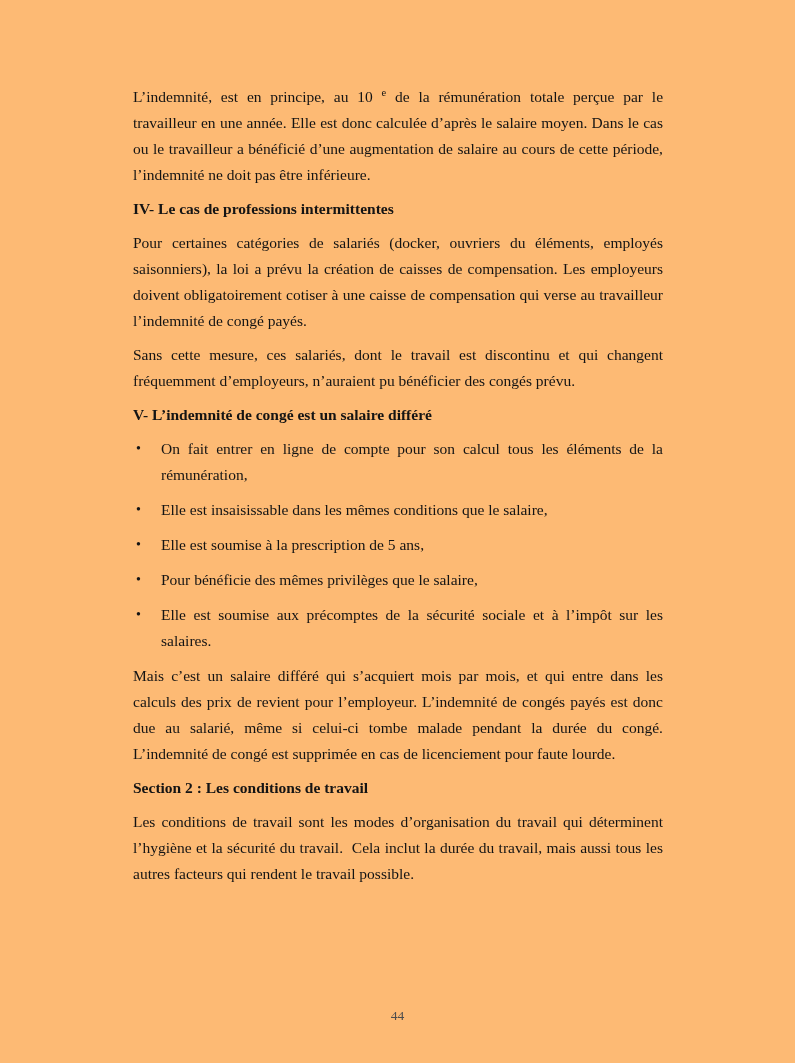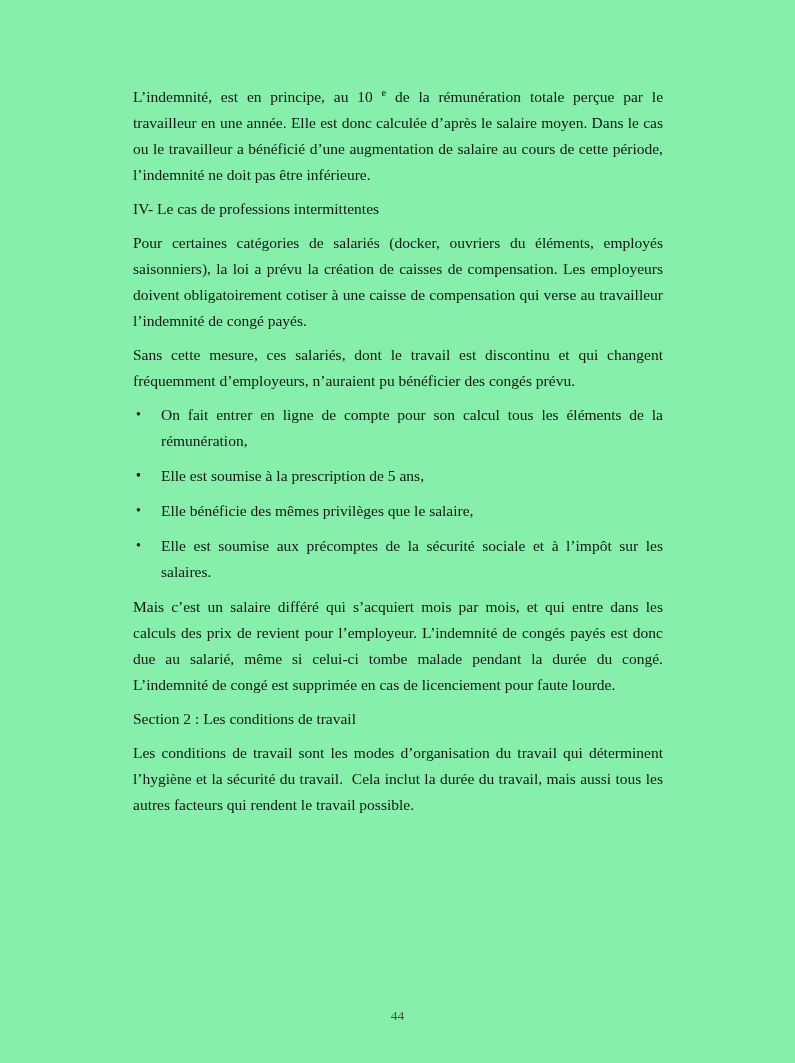--- a/index.html
+++ b/index.html
@@ -11,39 +11,39 @@
     width: 795px;
     height: 1063px;
     position: relative;
     overflow: hidden;
     font-family: "Liberation Serif", serif;
     color: #141414;
   }
   .page {
     position: absolute;
     inset: 0;
-    background: #86efac;
+    background: #fdba74;
   }
   .content {
     position: absolute;
     left: 133px;
     top: 84px;
     width: 530px;
   }
   .para {
     margin: 0 0 8px 0;
     font-size: 15.5px;
     line-height: 26px;
     text-align: justify;
   }
   .heading {
     margin: 5px 0 8px 0;
     font-size: 15.5px;
     line-height: 26px;
-    font-weight: normal;
+    font-weight: bold;
     text-align: left;
   }
   .sup {
     vertical-align: super;
     font-size: 10.5px;
     line-height: 0;
   }
   .bullet-list {
     margin: 0 0 8px 0;
   }
@@ -79,37 +79,39 @@
 
     <p class="para"><span>L’indemnité, est en principe, au 10 </span><span class="sup">e</span><span> de la rémunération totale perçue par le travailleur en une année. Elle est donc calculée d’après le salaire moyen. Dans le cas ou le travailleur a bénéficié d’une augmentation de salaire au cours de cette période, l’indemnité ne doit pas être inférieure.</span></p>
 
 
     <p class="heading">IV- Le cas de professions intermittentes</p>
 
     <p class="para">Pour certaines catégories de salariés (docker, ouvriers du éléments, employés saisonniers), la loi a prévu la création de caisses de compensation. Les employeurs doivent obligatoirement cotiser à une caisse de compensation qui verse au travailleur l’indemnité de congé payés.</p>
 
     <p class="para">Sans cette mesure, ces salariés, dont le travail est discontinu et qui changent fréquemment d’employeurs, n’auraient pu bénéficier des congés prévu.</p>
 
+    <p class="heading">V- L’indemnité de congé est un salaire différé</p>
 
 
     <div class="bullet-list">
       <div class="bullet-item">
         <span class="bullet-glyph">•</span>
         <span>On fait entrer en ligne de compte pour son calcul tous les éléments de la rémunération,</span>
       </div>
       <div class="bullet-item">
         <span class="bullet-glyph">•</span>
+        <span>Elle est insaisissable dans les mêmes conditions que le salaire,</span>
       </div>
       <div class="bullet-item">
         <span class="bullet-glyph">•</span>
         <span>Elle est soumise à la prescription de 5 ans,</span>
       </div>
       <div class="bullet-item">
         <span class="bullet-glyph">•</span>
-        <span>Elle bénéficie des mêmes privilèges que le salaire,</span>
+        <span>Pour bénéficie des mêmes privilèges que le salaire,</span>
       </div>
       <div class="bullet-item">
         <span class="bullet-glyph">•</span>
         <span>Elle est soumise aux précomptes de la sécurité sociale et à l’impôt sur les salaires.</span>
       </div>
     </div>
 
     <p class="para">Mais c’est un salaire différé qui s’acquiert mois par mois, et qui entre dans les calculs des prix de revient pour l’employeur. L’indemnité de congés payés est donc due au salarié, même si celui-ci tombe malade pendant la durée du congé. L’indemnité de congé est supprimée en cas de licenciement pour faute lourde.</p>
 
     <p class="heading">Section 2 : Les conditions de travail</p>

